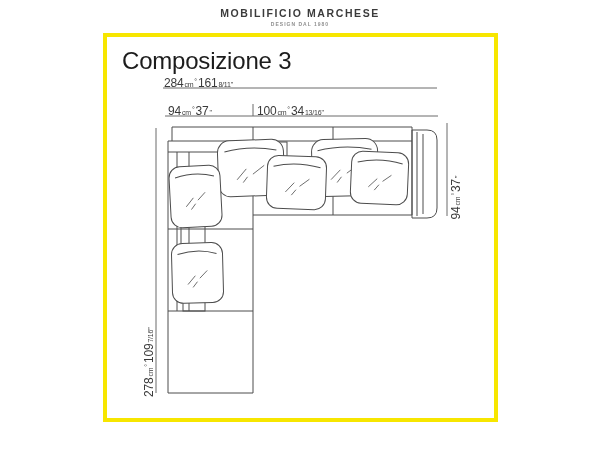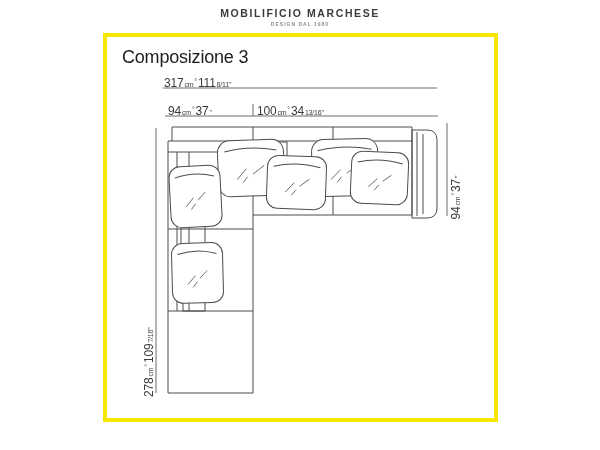--- a/index.html
+++ b/index.html
@@ -17,21 +17,21 @@
   .brand-tagline {
     margin-top:2px; font-size:5px; font-weight:bold; letter-spacing:1px; color:#8f8f8f;
   }
   
   .composition-frame {
     position:absolute; left:103px; top:33px; width:395px; height:389px;
     border:4px solid var(--accent); background:#fff;
   }
   .composition-title {
     position:absolute; left:122px; top:47px;
-    font-size:18px; color:#1c1c1c; letter-spacing:-0.2px;
+    font-size:24px; color:#1c1c1c; letter-spacing:-0.2px;
   }
   
   .dim-label { position:absolute; white-space:nowrap; color:#3a3a3a; letter-spacing:-0.2px; }
   .dim-label .big { font-size:12px; }
   .dim-label .small { font-size:7px; }
   .dim-label .sep { font-size:7px; vertical-align:3px; padding:0 1px; }
   .dim-label .unit { padding-left:1px; }
   .dim-total-width { left:164px; top:73px; }
   .dim-section-left { left:168px; top:101px; }
   .dim-section-right { left:257px; top:101px; }
@@ -57,21 +57,21 @@
   <div class="brand-header">
     <div class="brand-name">MOBILIFICIO MARCHESE</div>
     <div class="brand-tagline">DESIGN DAL 1980</div>
   </div>
 
   <div class="composition-frame"></div>
 
   <div class="composition-title">Composizione 3</div>
 
   <div class="dim-label dim-total-width">
-    <span class="big">317</span><span class="small unit">cm</span><span class="sep">°</span><span class="big">111</span><span class="small unit">8/11"</span>
+    <span class="big">284</span><span class="small unit">cm</span><span class="sep">°</span><span class="big">161</span><span class="small unit">8/11"</span>
   </div>
 
   <div class="dim-label dim-section-left">
     <span class="big">94</span><span class="small unit">cm</span><span class="sep">°</span><span class="big">37</span><span class="small unit">"</span>
   </div>
 
   <div class="dim-label dim-section-right">
     <span class="big">100</span><span class="small unit">cm</span><span class="sep">°</span><span class="big">34</span><span class="small unit">13/16"</span>
   </div>
 

